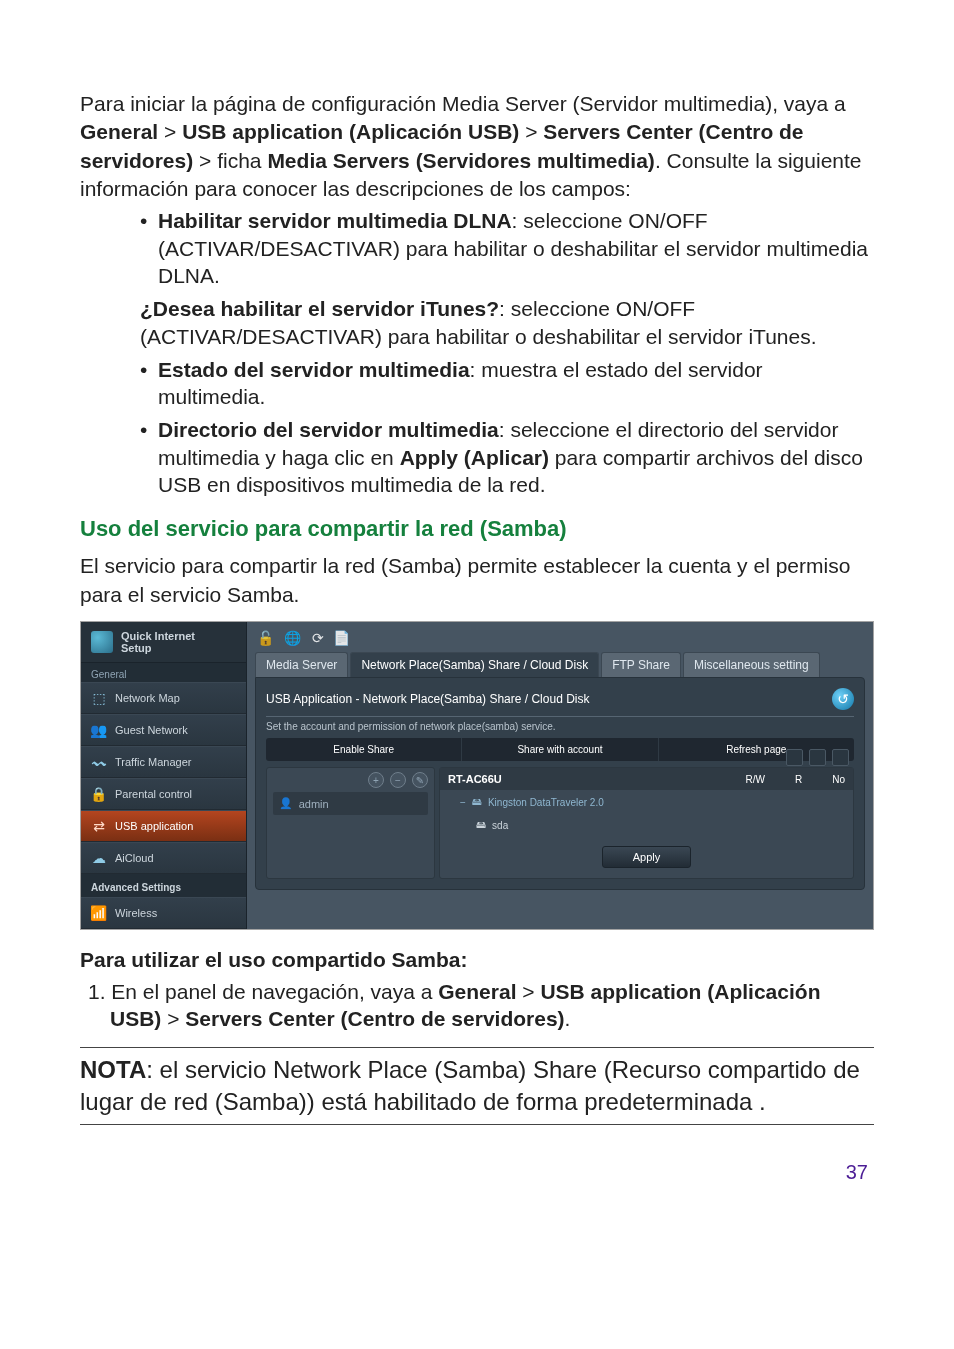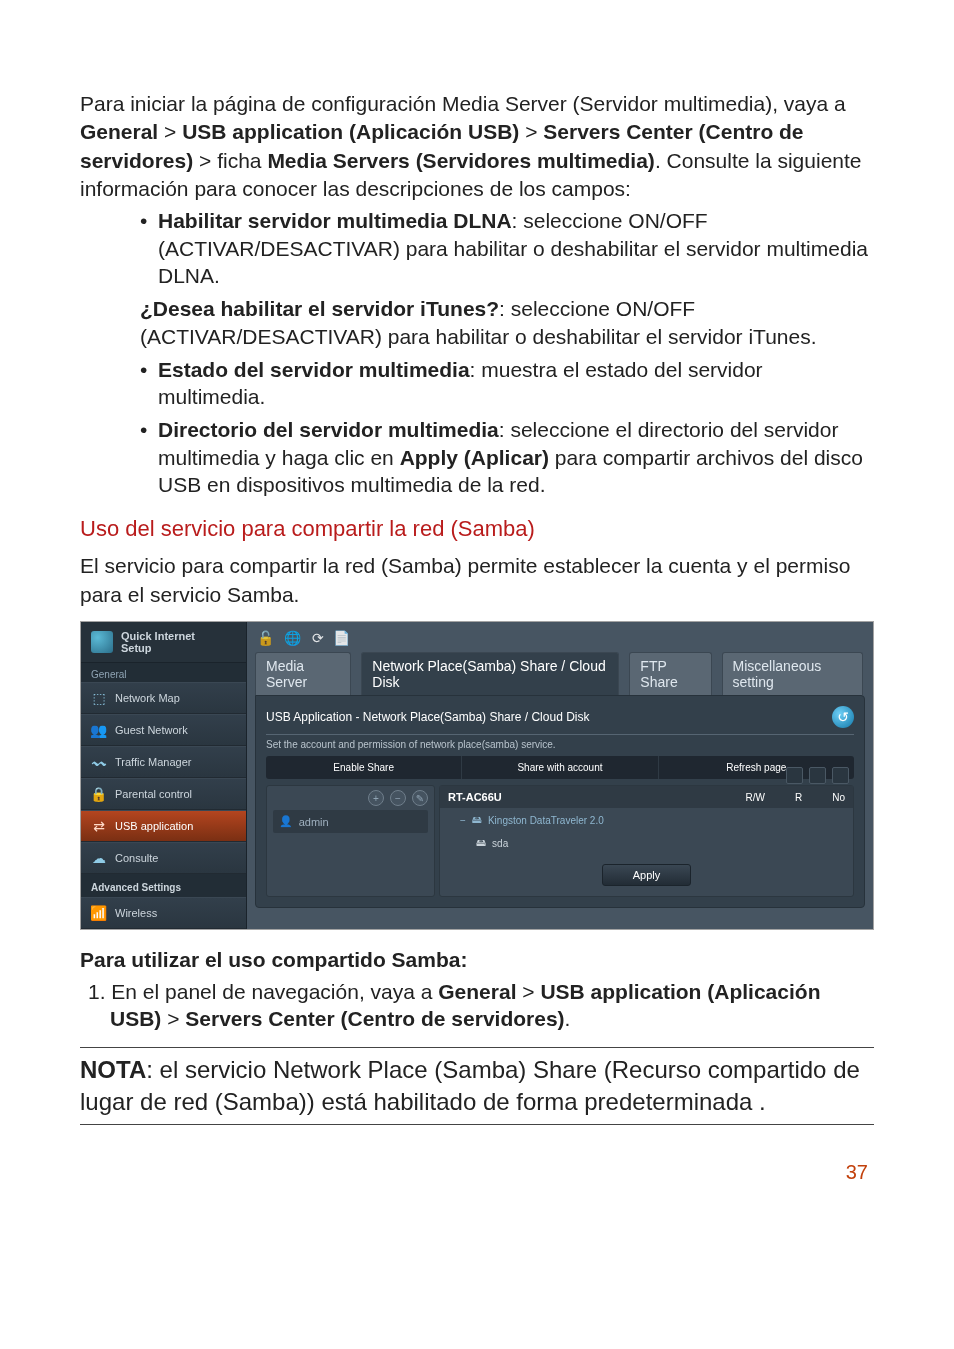--- a/index.html
+++ b/index.html
@@ -34,22 +34,22 @@
   }
   ul.main-list > li::before {
     content: "•";
     position: absolute;
     left: 0;
     top: 0;
   }
   ul.main-list > li.no-bullet::before { content: ""; }
   ul.main-list > li.no-bullet { padding-left: 0; }
   .section-title-blue {
-    color: #b91c1c;
-    font-weight: 400;
+    color: #15803d;
+    font-weight: 700;
     font-size: 22px;
     margin: 18px 0 10px 0;
   }
   .para {
     font-size: 21px;
     line-height: 1.35;
     margin: 0 0 12px 0;
   }
   .subhead {
     font-weight: 700;
@@ -67,21 +67,21 @@
     border-top: 1px solid #444;
     border-bottom: 1px solid #444;
     padding: 6px 0;
     font-size: 24px;
     line-height: 1.35;
     margin-bottom: 36px;
   }
   .page-num {
     text-align: right;
     font-size: 20px;
-    color: #c2410c;
+    color: #4c1d95;
     padding-right: 6px;
   }
 
   
   .router {
     border: 1px solid #a3a3a3;
     background: #2b3742;
     width: 100%;
     font-family: Arial, sans-serif;
     font-size: 11px;
@@ -164,23 +164,23 @@
   }
   .info-row a { color: #fff; text-decoration: underline; }
   .info-icons {
     display: flex; gap: 10px; align-items: center;
     color: #fff;
     font-size: 14px;
   }
   .info-icons span { opacity: 0.85; }
   .tabs {
     display: flex;
-    gap: 8px;
+    gap: 0;
     margin-top: 4px;
-    font-size: 14px;
+    font-size: 12px;
   }
   .tab {
     background: #5a6773;
     color: #dfe7ee;
     padding: 5px 10px;
     border: 1px solid #3b4752;
     border-bottom: none;
     margin-right: 2px;
     border-radius: 3px 3px 0 0;
   }
@@ -373,21 +373,21 @@
         <div class="sb-item">
           <span class="sb-ico">🔒</span>
           <span>Parental control</span>
         </div>
         <div class="sb-item active">
           <span class="sb-ico">⇄</span>
           <span>USB application</span>
         </div>
         <div class="sb-item">
           <span class="sb-ico">☁</span>
-          <span>Consulte</span>
+          <span>AiCloud</span>
         </div>
 
         <div class="adv-label">Advanced Settings</div>
         <div class="sb-item">
           <span class="sb-ico">📶</span>
           <span>Wireless</span>
         </div>
       </div>
 
       <div class="main">

